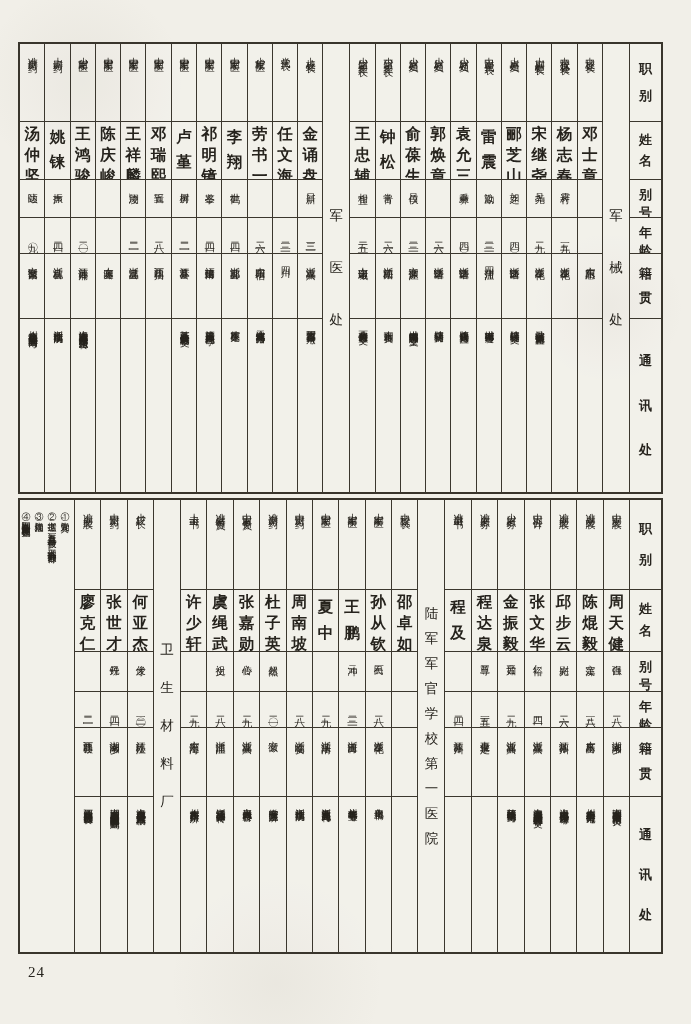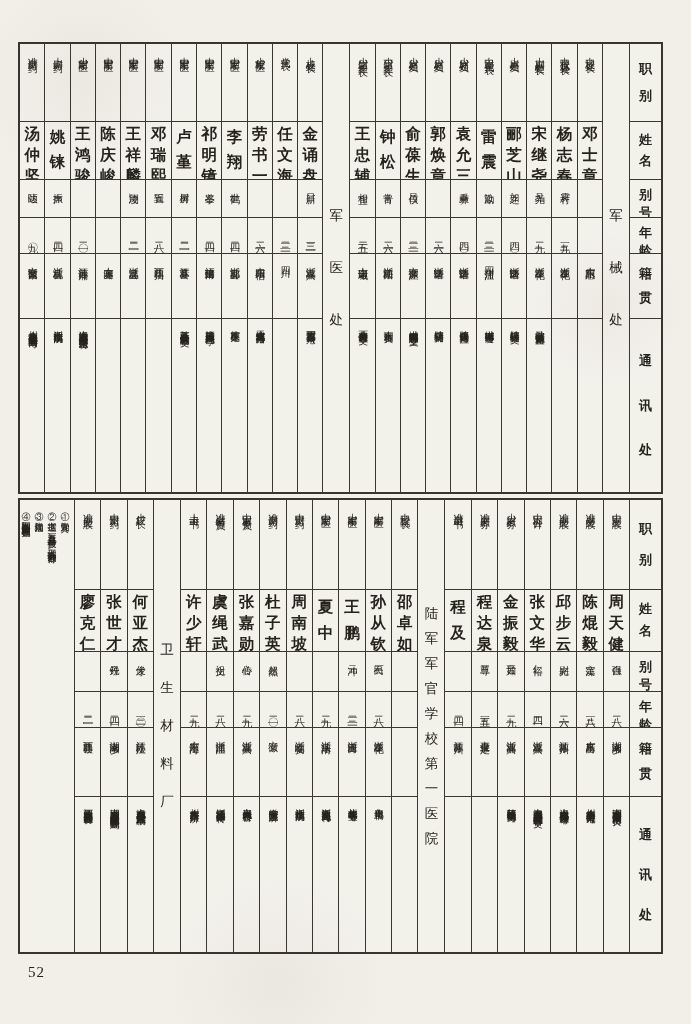--- a/index.html
+++ b/index.html
@@ -1064,14 +1064,14 @@
       </div>
       <div class="col notes">
         <div class="notes-body">
           <div class="note-line">①疑为宜宾。</div>
           <div class="note-line">②据考证,一九二五年一月三十日教授、训练二部合并为教育部。</div>
           <div class="note-line">③疑为榴江。</div>
           <div class="note-line">④本期同学录照片标明为军械处长。</div>
         </div>
       </div>
     </div>
-  <div class="page-number">52</div>
+  <div class="page-number">24</div>
 </div>
 
 </body></html>

